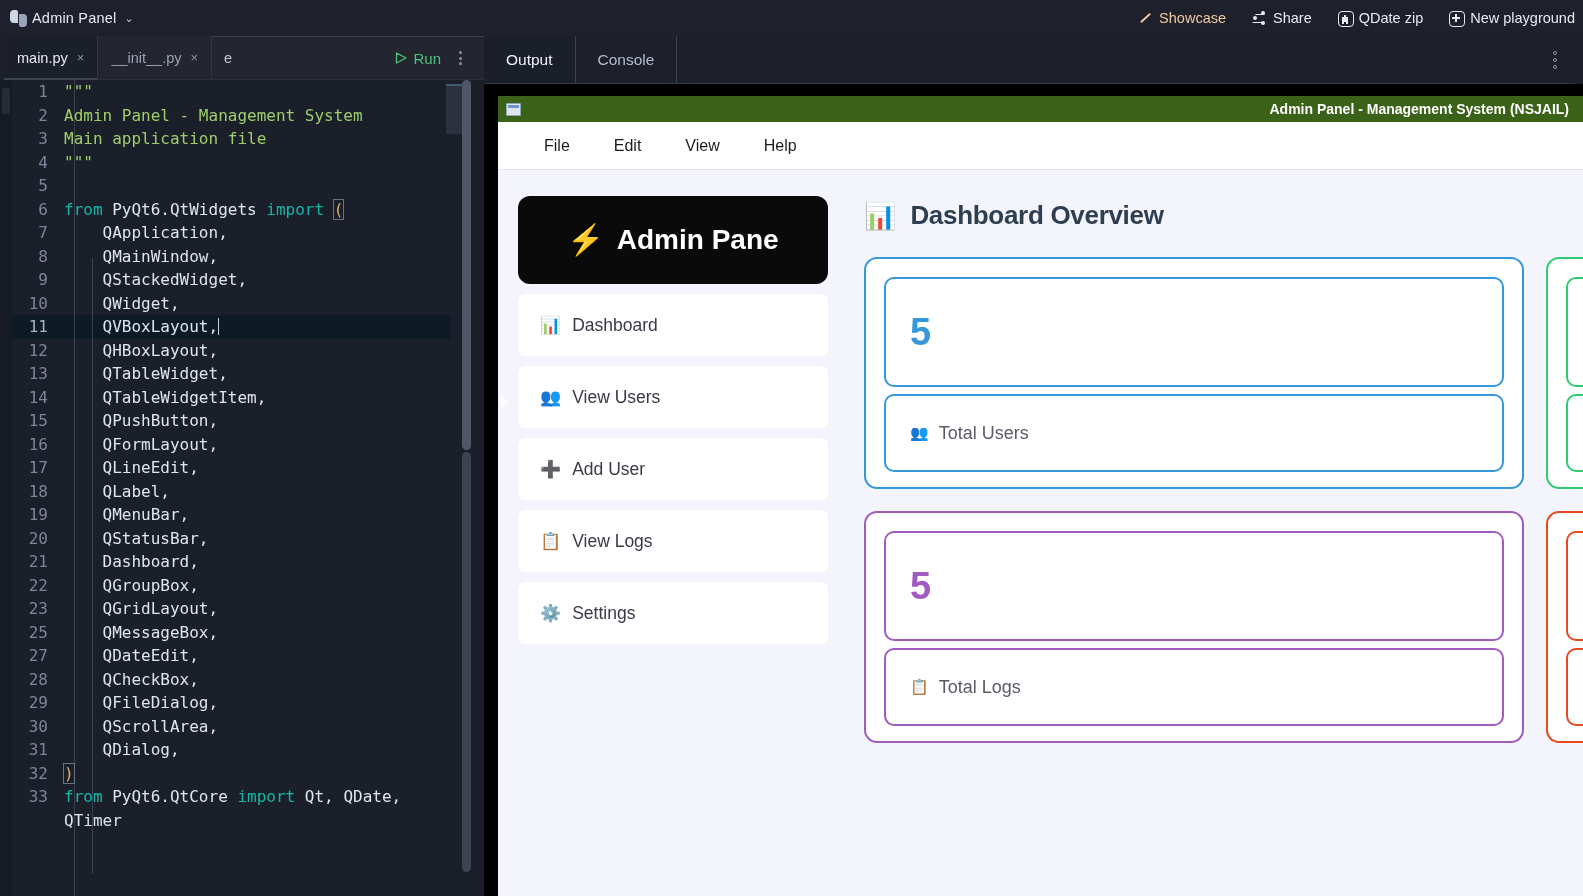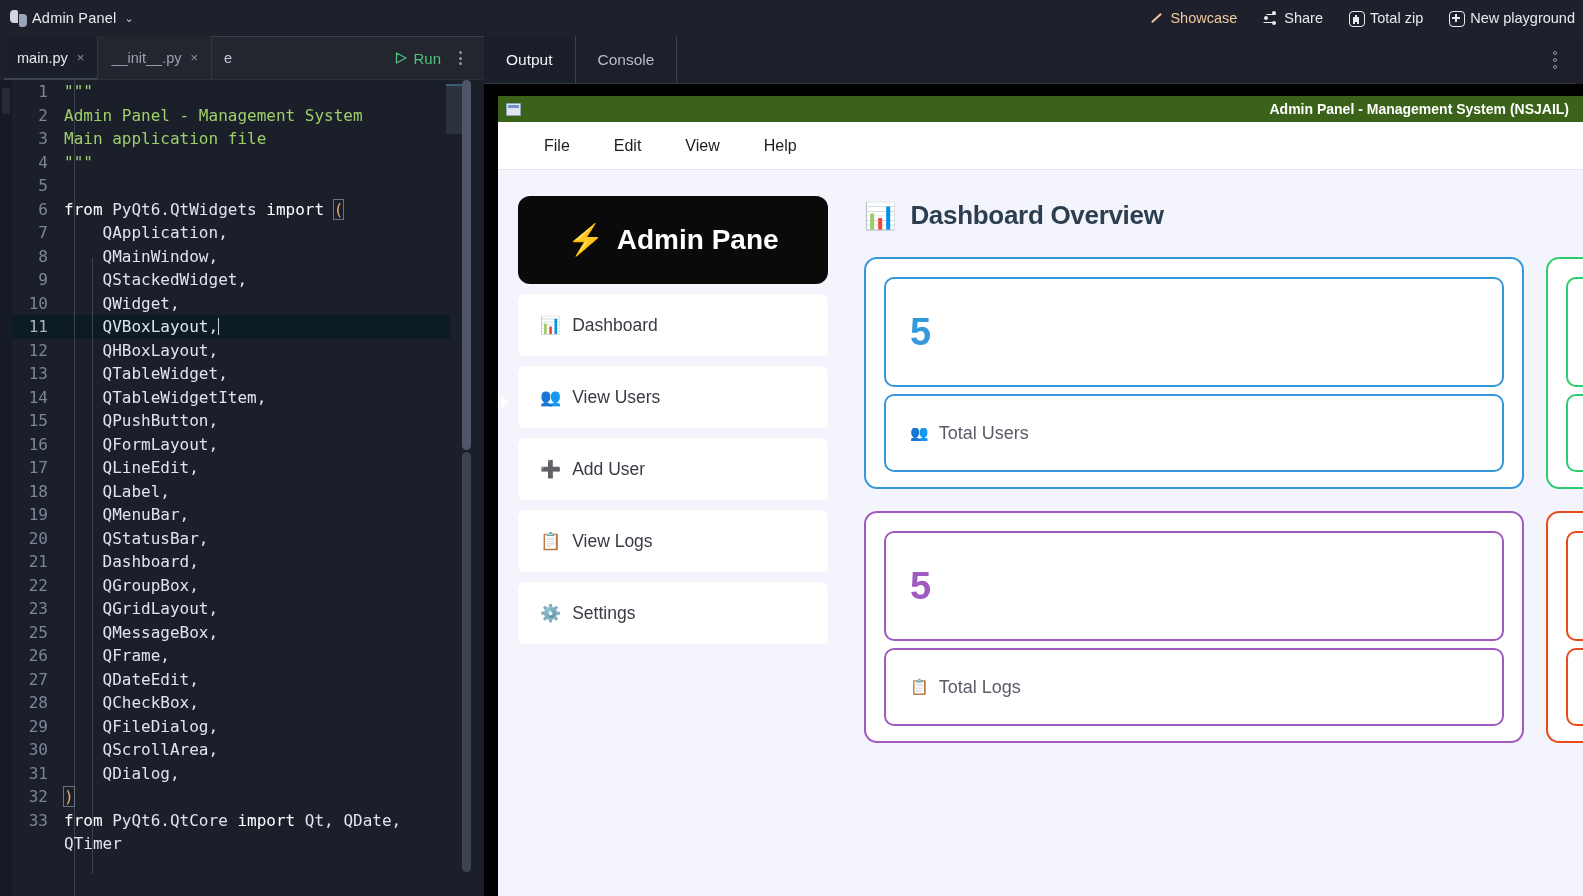--- a/index.html
+++ b/index.html
@@ -94,21 +94,21 @@
     font-family:"DejaVu Sans Mono", monospace; font-size:16px; line-height:23.5px; }
   .line { display:flex; height:23.5px; white-space:pre; }
   .line.hl { background:#0d1b24; }
   .ln { width:52px; text-align:right; padding-right:16px; color:#7d8699; flex:0 0 auto; }
   .hl .ln { color:#aab3c4; }
   .code { color:#dfe4ee; position:relative; }
   .indent-guide { position:absolute; left:62px; top:0; bottom:0; width:1px; background:#3a4150; }
   .guide2 { position:absolute; left:80px; top:178px; height:616px; width:1px; background:#3a4150; }
 
   .k-str{color:#9ece6a;}
-  .k-kw{color:#ffffff;margin-top:24px;}
+  .k-kw{color:#14b8a6;margin-top:24px;}
   .k-paren{color:#e0af68; outline:1px solid #6c7280; }
   .caret{display:inline-block;width:1px;height:17px;background:#c9d1e0;vertical-align:-3px;}
 
   
   .ed-scroll { position:absolute; right:12px; top:0; width:16px; height:100%; }
   .ed-minimap { position:absolute; right:18px; top:4px; width:20px; height:50px;
     background:#3a4150; opacity:.55; border-top:2px solid #5b8fa8; }
   .ed-thumb { position:absolute; right:1px; top:0px; width:9px; height:370px;
     background:#4e5668; border-radius:5px;}
   .ed-thumb2 { position:absolute; right:1px; top:372px; width:9px; height:420px;
@@ -210,21 +210,21 @@
       <div class="tb-item tb-showcase">
         <span class="ico ico-pencil"></span>
         <span>Showcase</span>
       </div>
       <div class="tb-item tb-plain">
         <span class="ico ico-share"></span>
         <span>Share</span>
       </div>
       <div class="tb-item tb-plain">
         <span class="ico ico-zip"></span>
-        <span>Total zip</span>
+        <span>QDate zip</span>
       </div>
       <div class="tb-item tb-plain">
         <span class="ico ico-plus">
             <i></i>
           </span>
         <span>New playground</span>
       </div>
     </div>
   </div>
 
@@ -279,21 +279,20 @@
         <div class="line"><span class="ln">15</span><span class="code">    QPushButton,</span></div>
         <div class="line"><span class="ln">16</span><span class="code">    QFormLayout,</span></div>
         <div class="line"><span class="ln">17</span><span class="code">    QLineEdit,</span></div>
         <div class="line"><span class="ln">18</span><span class="code">    QLabel,</span></div>
         <div class="line"><span class="ln">19</span><span class="code">    QMenuBar,</span></div>
         <div class="line"><span class="ln">20</span><span class="code">    QStatusBar,</span></div>
         <div class="line"><span class="ln">21</span><span class="code">    Dashboard,</span></div>
         <div class="line"><span class="ln">22</span><span class="code">    QGroupBox,</span></div>
         <div class="line"><span class="ln">23</span><span class="code">    QGridLayout,</span></div>
         <div class="line"><span class="ln">25</span><span class="code">    QMessageBox,</span></div>
-        <div class="line"><span class="ln">26</span><span class="code">    QFrame,</span></div>
         <div class="line"><span class="ln">27</span><span class="code">    QDateEdit,</span></div>
         <div class="line"><span class="ln">28</span><span class="code">    QCheckBox,</span></div>
         <div class="line"><span class="ln">29</span><span class="code">    QFileDialog,</span></div>
         <div class="line"><span class="ln">30</span><span class="code">    QScrollArea,</span></div>
         <div class="line"><span class="ln">31</span><span class="code">    QDialog,</span></div>
         <div class="line"><span class="ln">32</span><span class="code"><span class="k-paren">)</span></span></div>
         <div class="line"><span class="ln">33</span><span class="code"><span class="k-kw">from </span><span>PyQt6.QtCore </span><span class="k-kw">import </span><span>Qt, QDate,</span></span></div>
         <div class="line"><span class="ln"></span><span class="code">QTimer</span></div>
       </div>
     <div class="ed-minimap"></div>

